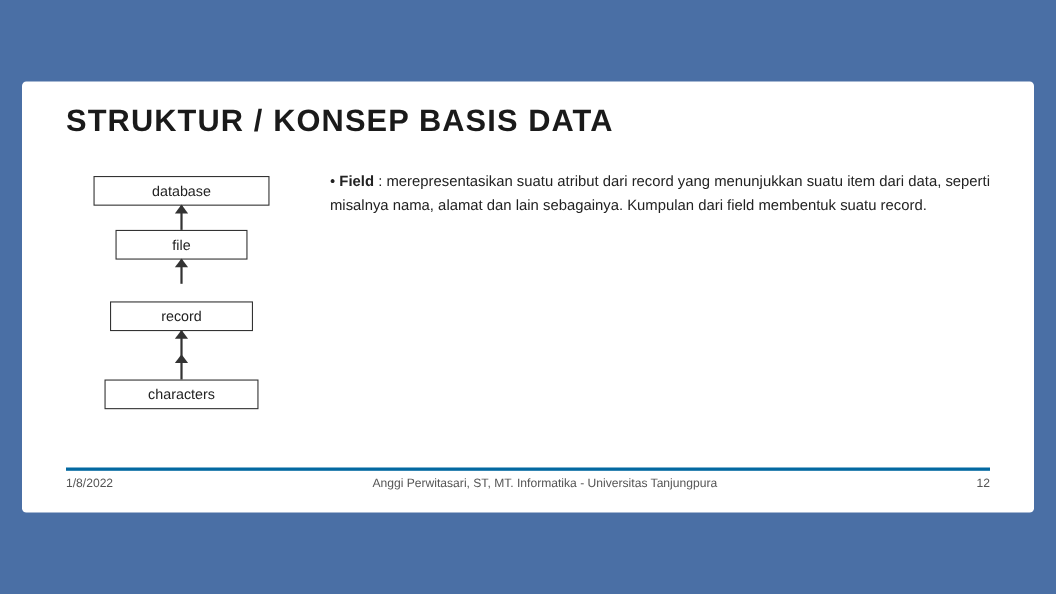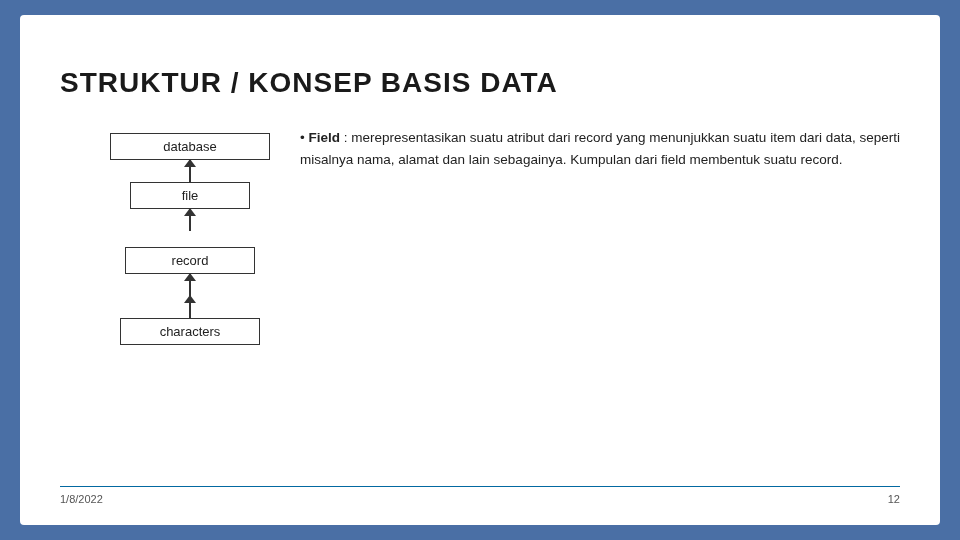--- a/index.html
+++ b/index.html
@@ -9,24 +9,24 @@
       height: 540px;
       background: #4a6fa5;
       display: flex;
       align-items: center;
       justify-content: center;
       font-family: Arial, sans-serif;
     }
 
     .slide {
       width: 920px;
-      height: 510px;
+      height: 392px;
       background: #ffffff;
       border-radius: 4px;
-      padding: 52px 40px 20px 40px;
+      padding: 20px 40px 20px 40px;
       display: flex;
       flex-direction: column;
       position: relative;
     }
 
     .slide-title {
       font-size: 28px;
       font-weight: bold;
       color: #1a1a1a;
       letter-spacing: 1px;
@@ -38,21 +38,21 @@
       flex: 1;
       gap: 30px;
     }
 
     
     .diagram-col {
       width: 210px;
       flex-shrink: 0;
       display: flex;
       flex-direction: column;
-      align-items: flex-end;
+      align-items: center;
       padding-top: 10px;
     }
 
     .diagram-container {
       display: flex;
       flex-direction: column;
       align-items: center;
       gap: 0;
     }
 
@@ -113,21 +113,21 @@
     }
 
     
     .slide-footer {
       display: flex;
       justify-content: space-between;
       align-items: center;
       font-size: 11px;
       color: #555;
       margin-top: 8px;
-      border-top: 1px solid #0369a1;
+      border-top: 3px solid #0369a1;
       padding-top: 6px;
     }
   </style>
 </head>
 <body>
 
 <div class="slide">
   <div class="slide-title">STRUKTUR / KONSEP BASIS DATA</div>
 
   <div class="slide-content">
@@ -156,15 +156,16 @@
 
       <div class="bullet-block">
         <span>• </span><span class="bullet-label">Field</span><span> :  merepresentasikan suatu atribut dari record yang menunjukkan suatu item dari data, seperti misalnya nama, alamat dan lain sebagainya. Kumpulan dari field membentuk suatu record.</span>
       </div>
 
     </div>
   </div>
 
   <div class="slide-footer">
     <span>1/8/2022</span>
+    <span>Anggi Perwitasari, ST, MT. Informatika - Universitas Tanjungpura</span>
     <span>12</span>
   </div>
 </div>
 
 </body></html>

